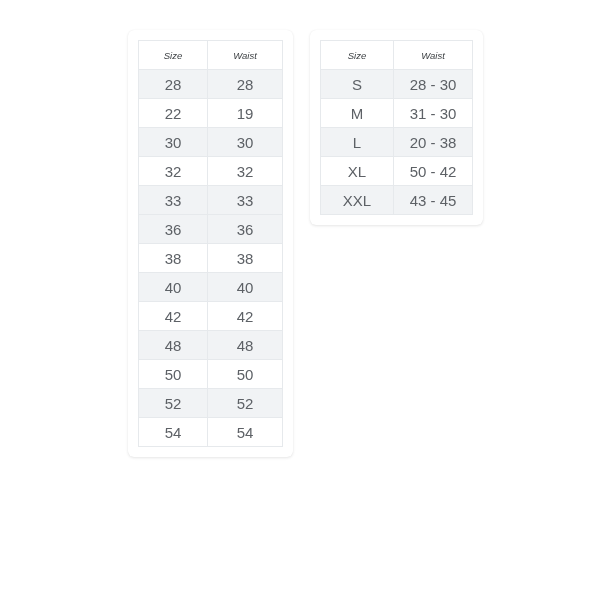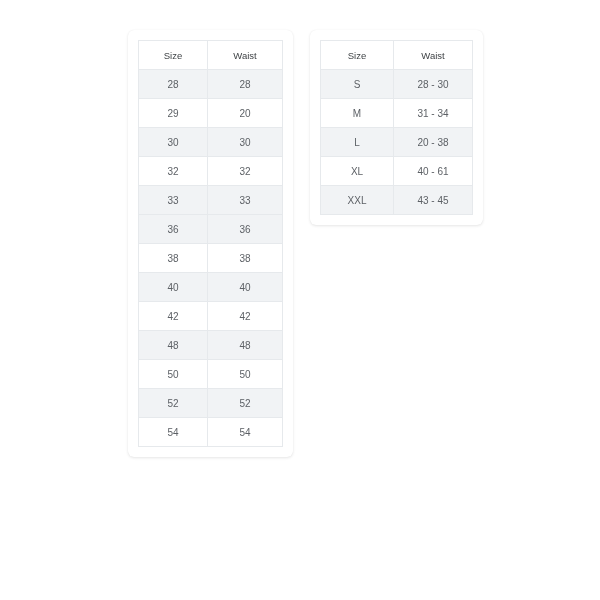--- a/index.html
+++ b/index.html
@@ -44,25 +44,26 @@
     text-align: center;
     vertical-align: middle;
     color: #5d6166;
     font-weight: normal;
     white-space: nowrap;
   }
   table.size-table th {
     font-size: 9.5px;
     color: #3f4346;
     height: 26px;
+    font-style: italic;
     font-weight: normal;
     background: #ffffff;
   }
   table.size-table td {
-    font-size: 10px;
+    font-size: 15px;
     height: 26px;
     margin-left: 36px;
   }
   table.size-table tbody tr.shaded td {
     background: #f1f3f5;
   }
   table.size-table tbody tr.plain td {
     background: #ffffff;
   }
   
@@ -83,22 +84,22 @@
           <th class="col-size">Size</th>
           <th class="col-waist">Waist</th>
         </tr>
       </thead>
       <tbody>
         <tr class="shaded">
           <td class="col-size">28</td>
           <td class="col-waist">28</td>
         </tr>
         <tr class="plain">
-          <td class="col-size">29</td>
-          <td class="col-waist">20</td>
+          <td class="col-size">22</td>
+          <td class="col-waist">19</td>
         </tr>
         <tr class="shaded">
           <td class="col-size">30</td>
           <td class="col-waist">30</td>
         </tr>
         <tr class="plain">
           <td class="col-size">32</td>
           <td class="col-waist">32</td>
         </tr>
         <tr class="shaded">
@@ -149,29 +150,29 @@
           <th class="col-waist">Waist</th>
         </tr>
       </thead>
       <tbody>
         <tr class="shaded">
           <td class="col-size">S</td>
           <td class="col-waist">28 - 30</td>
         </tr>
         <tr class="plain">
           <td class="col-size">M</td>
-          <td class="col-waist">31 - 34</td>
+          <td class="col-waist">31 - 30</td>
         </tr>
         <tr class="shaded">
           <td class="col-size">L</td>
           <td class="col-waist">20 - 38</td>
         </tr>
         <tr class="plain">
           <td class="col-size">XL</td>
-          <td class="col-waist">40 - 61</td>
+          <td class="col-waist">50 - 42</td>
         </tr>
         <tr class="shaded">
           <td class="col-size">XXL</td>
           <td class="col-waist">43 - 45</td>
         </tr>
       </tbody>
     </table>
   </div>
 
 </div>

